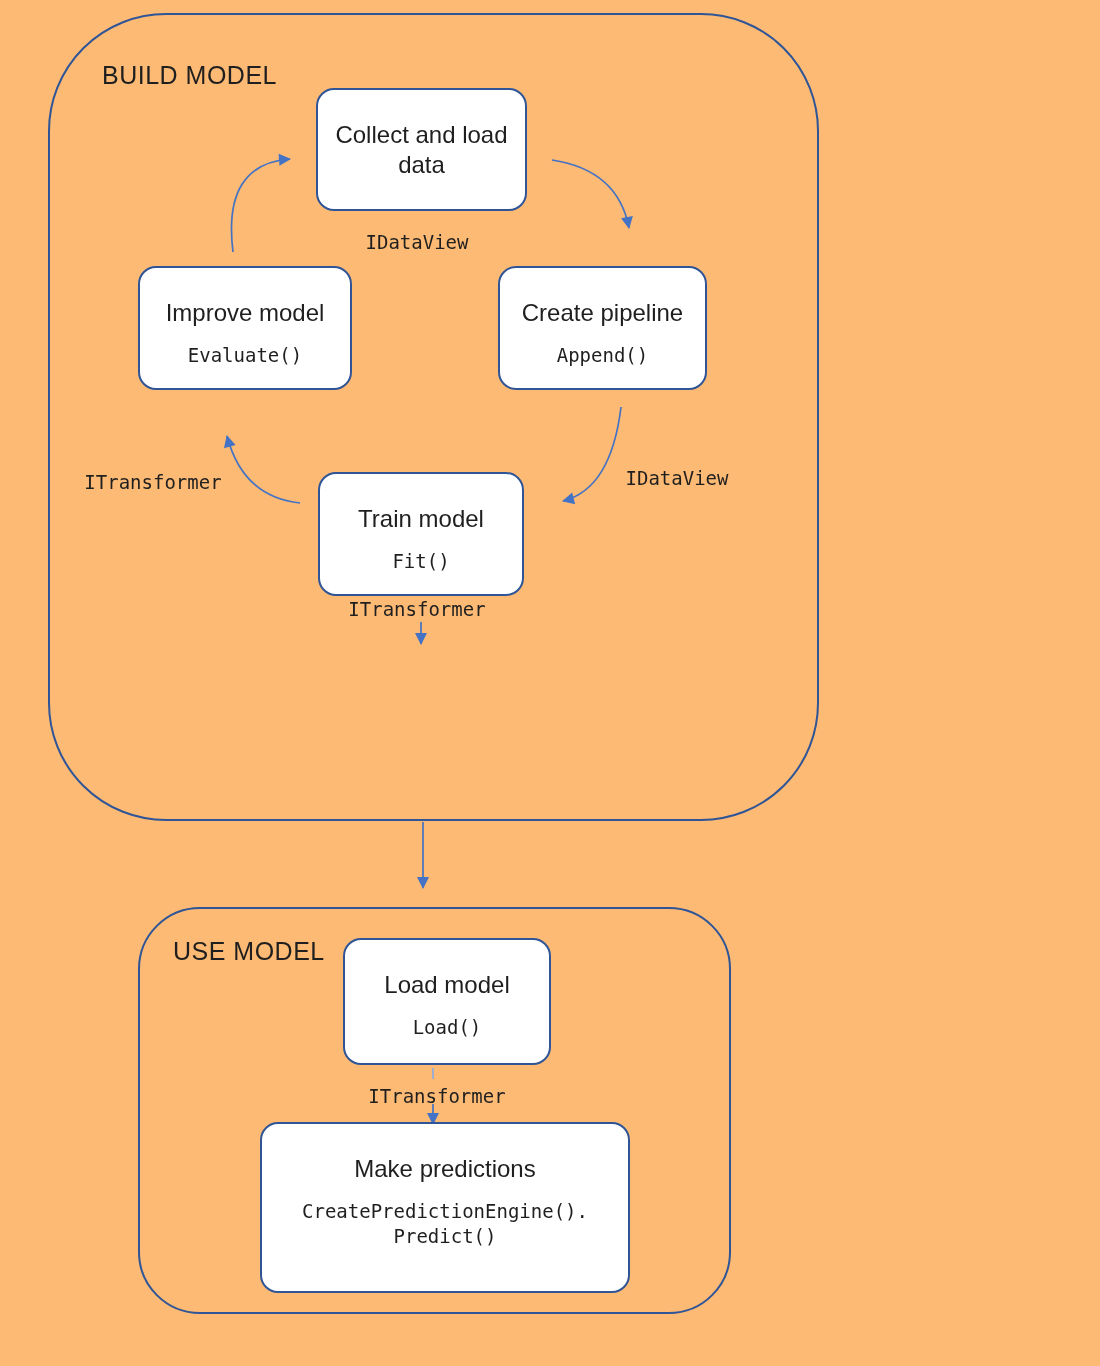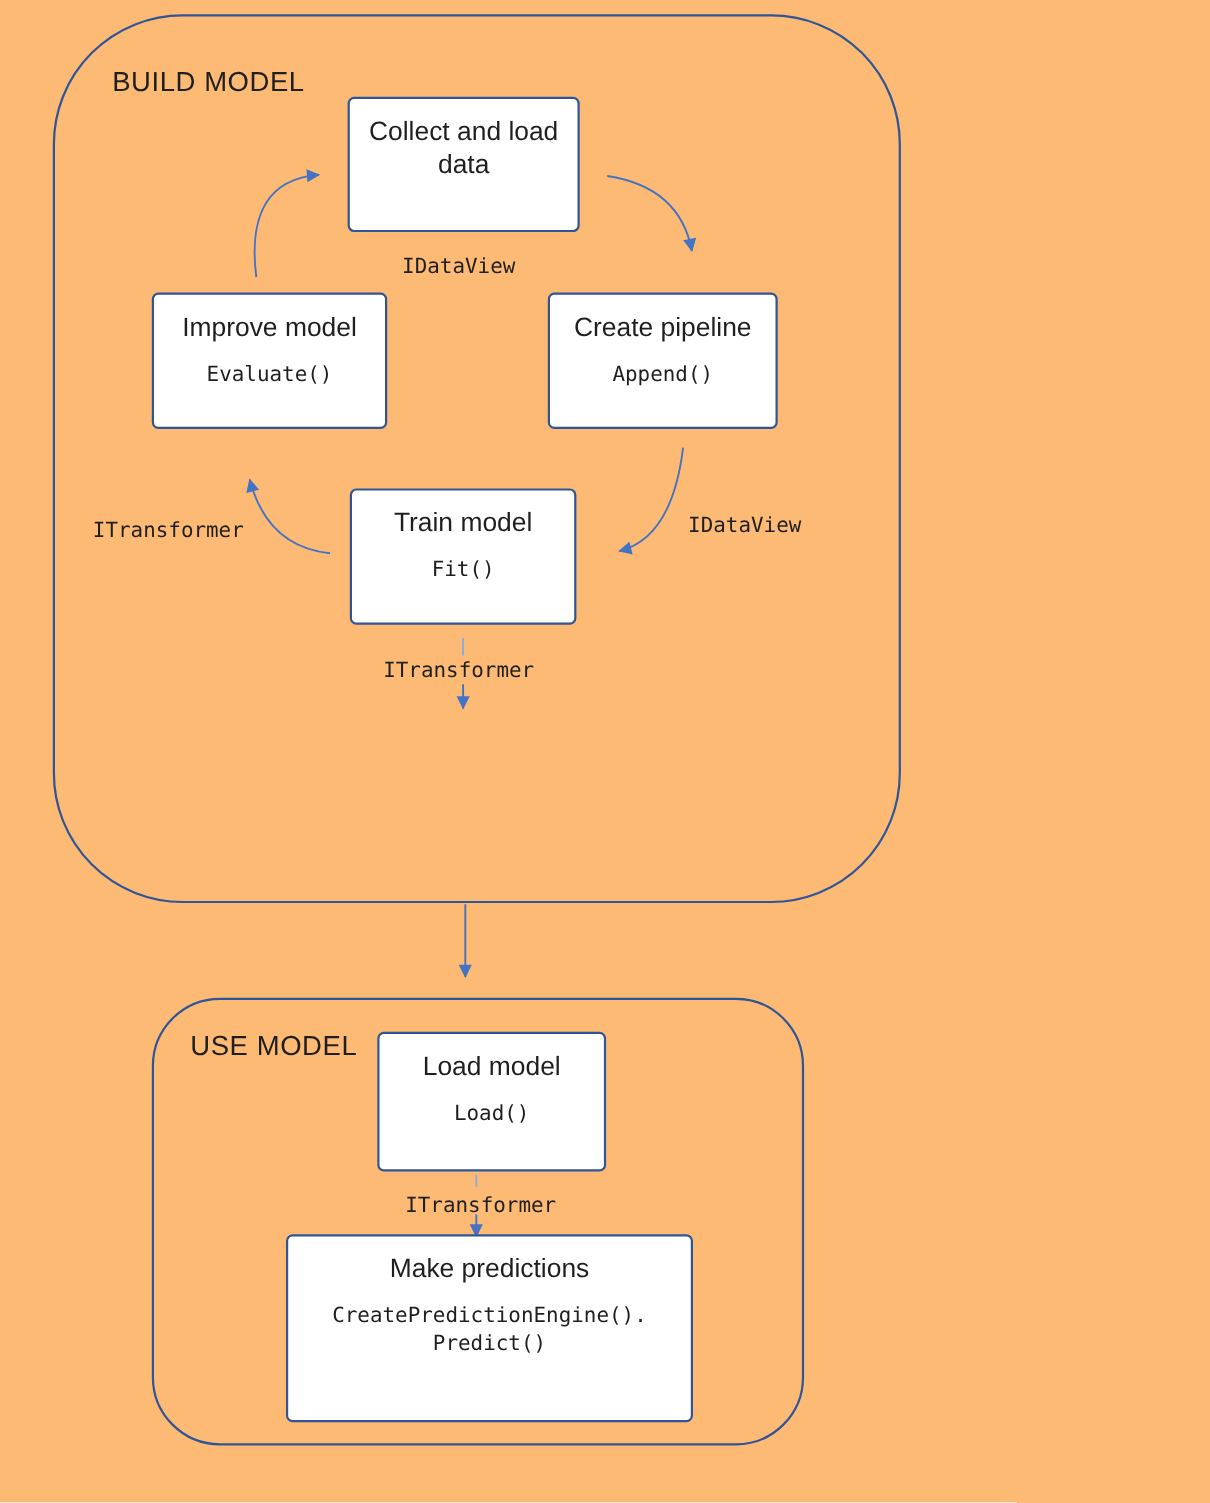--- a/index.html
+++ b/index.html
@@ -22,23 +22,23 @@
     position:absolute;font-size:25px;line-height:30px;letter-spacing:0.5px;color:var(--c-text);
     white-space:nowrap;
   }
   .group-label.build{left:102px;top:60px;}
   .group-label.use{left:173px;top:936px;}
   svg.arrows{position:absolute;left:0;top:0;width:1100px;height:1366px;}
   svg.arrows path.flow{stroke:var(--c-arrow);fill:none;stroke-width:1.7px;}
   svg.arrows path.dash{stroke:var(--c-dash);fill:none;stroke-width:1.7px;}
   svg.arrows marker path{fill:var(--c-arrow);stroke:none;}
   .node{
-    position:absolute;border:2px solid var(--c-border);border-radius:6px;background:#fff;
+    position:absolute;border:2px solid var(--c-border);border-radius:18px;background:#fff;
     box-sizing:border-box;display:flex;flex-direction:column;align-items:center;
-    padding-top:15px;text-align:center;
+    padding-top:30px;text-align:center;
   }
   .node-title{font-size:24px;line-height:30px;white-space:pre;color:var(--c-text);}
   .node-code{
     font-family:"DejaVu Sans Mono","Liberation Mono",monospace;
     font-size:19px;line-height:25px;margin-top:15px;white-space:pre;color:var(--c-text);
   }
   .edge-label{
     position:absolute;transform:translateX(-50%);
     font-family:"DejaVu Sans Mono","Liberation Mono",monospace;
     font-size:19px;line-height:20px;white-space:nowrap;color:var(--c-text);
@@ -87,21 +87,21 @@
   <div class="node" style="left:138px;top:266px;width:214px;height:124px;">
     <div class="node-title">Improve model</div>
     <div class="node-code">Evaluate()</div>
   </div>
 
   <div class="node" style="left:498px;top:266px;width:209px;height:124px;">
     <div class="node-title">Create pipeline</div>
     <div class="node-code">Append()</div>
   </div>
 
-  <div class="node" style="left:318px;top:444px;width:206px;height:124px;">
+  <div class="node" style="left:318px;top:472px;width:206px;height:124px;">
     <div class="node-title">Train model</div>
     <div class="node-code">Fit()</div>
   </div>
 
 
   <div class="node" style="left:343px;top:938px;width:208px;height:127px;">
     <div class="node-title">Load model</div>
     <div class="node-code">Load()</div>
   </div>
 

